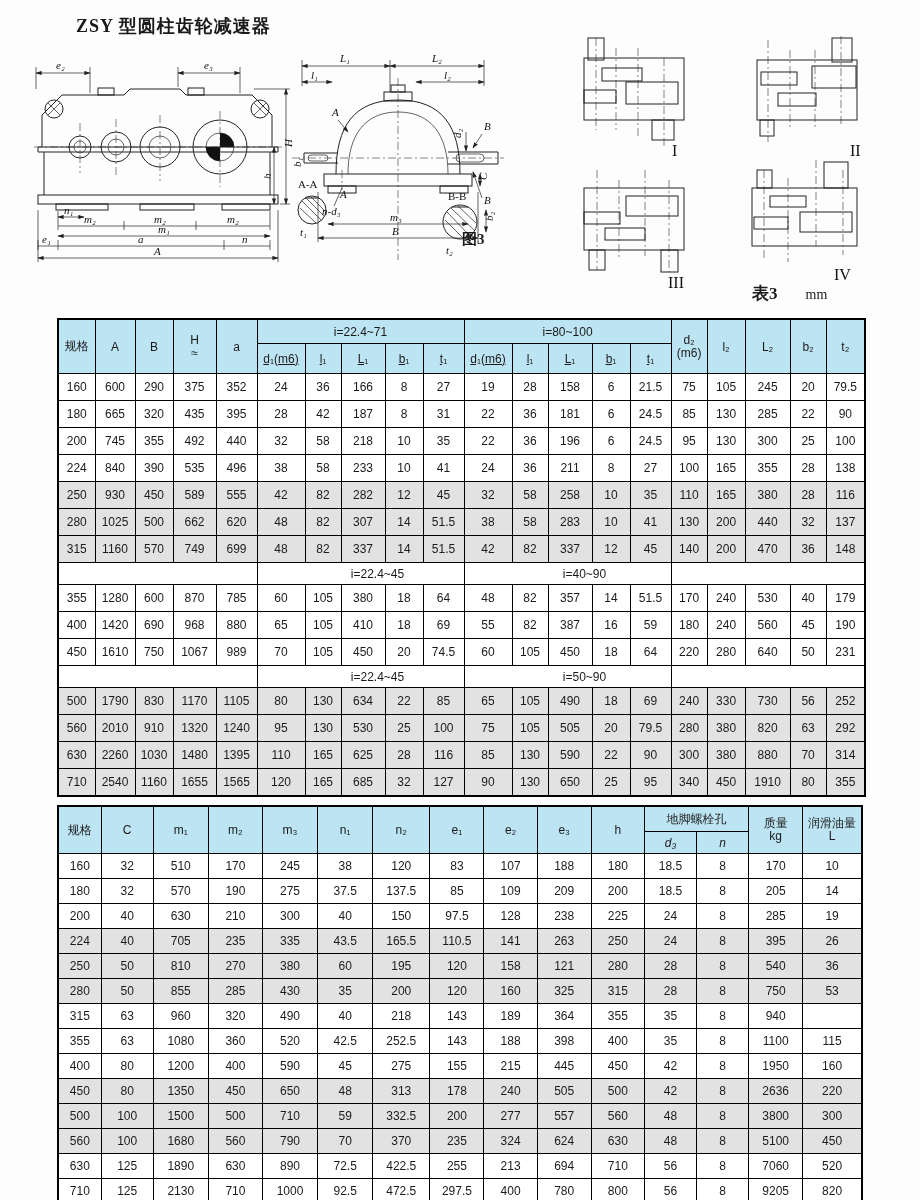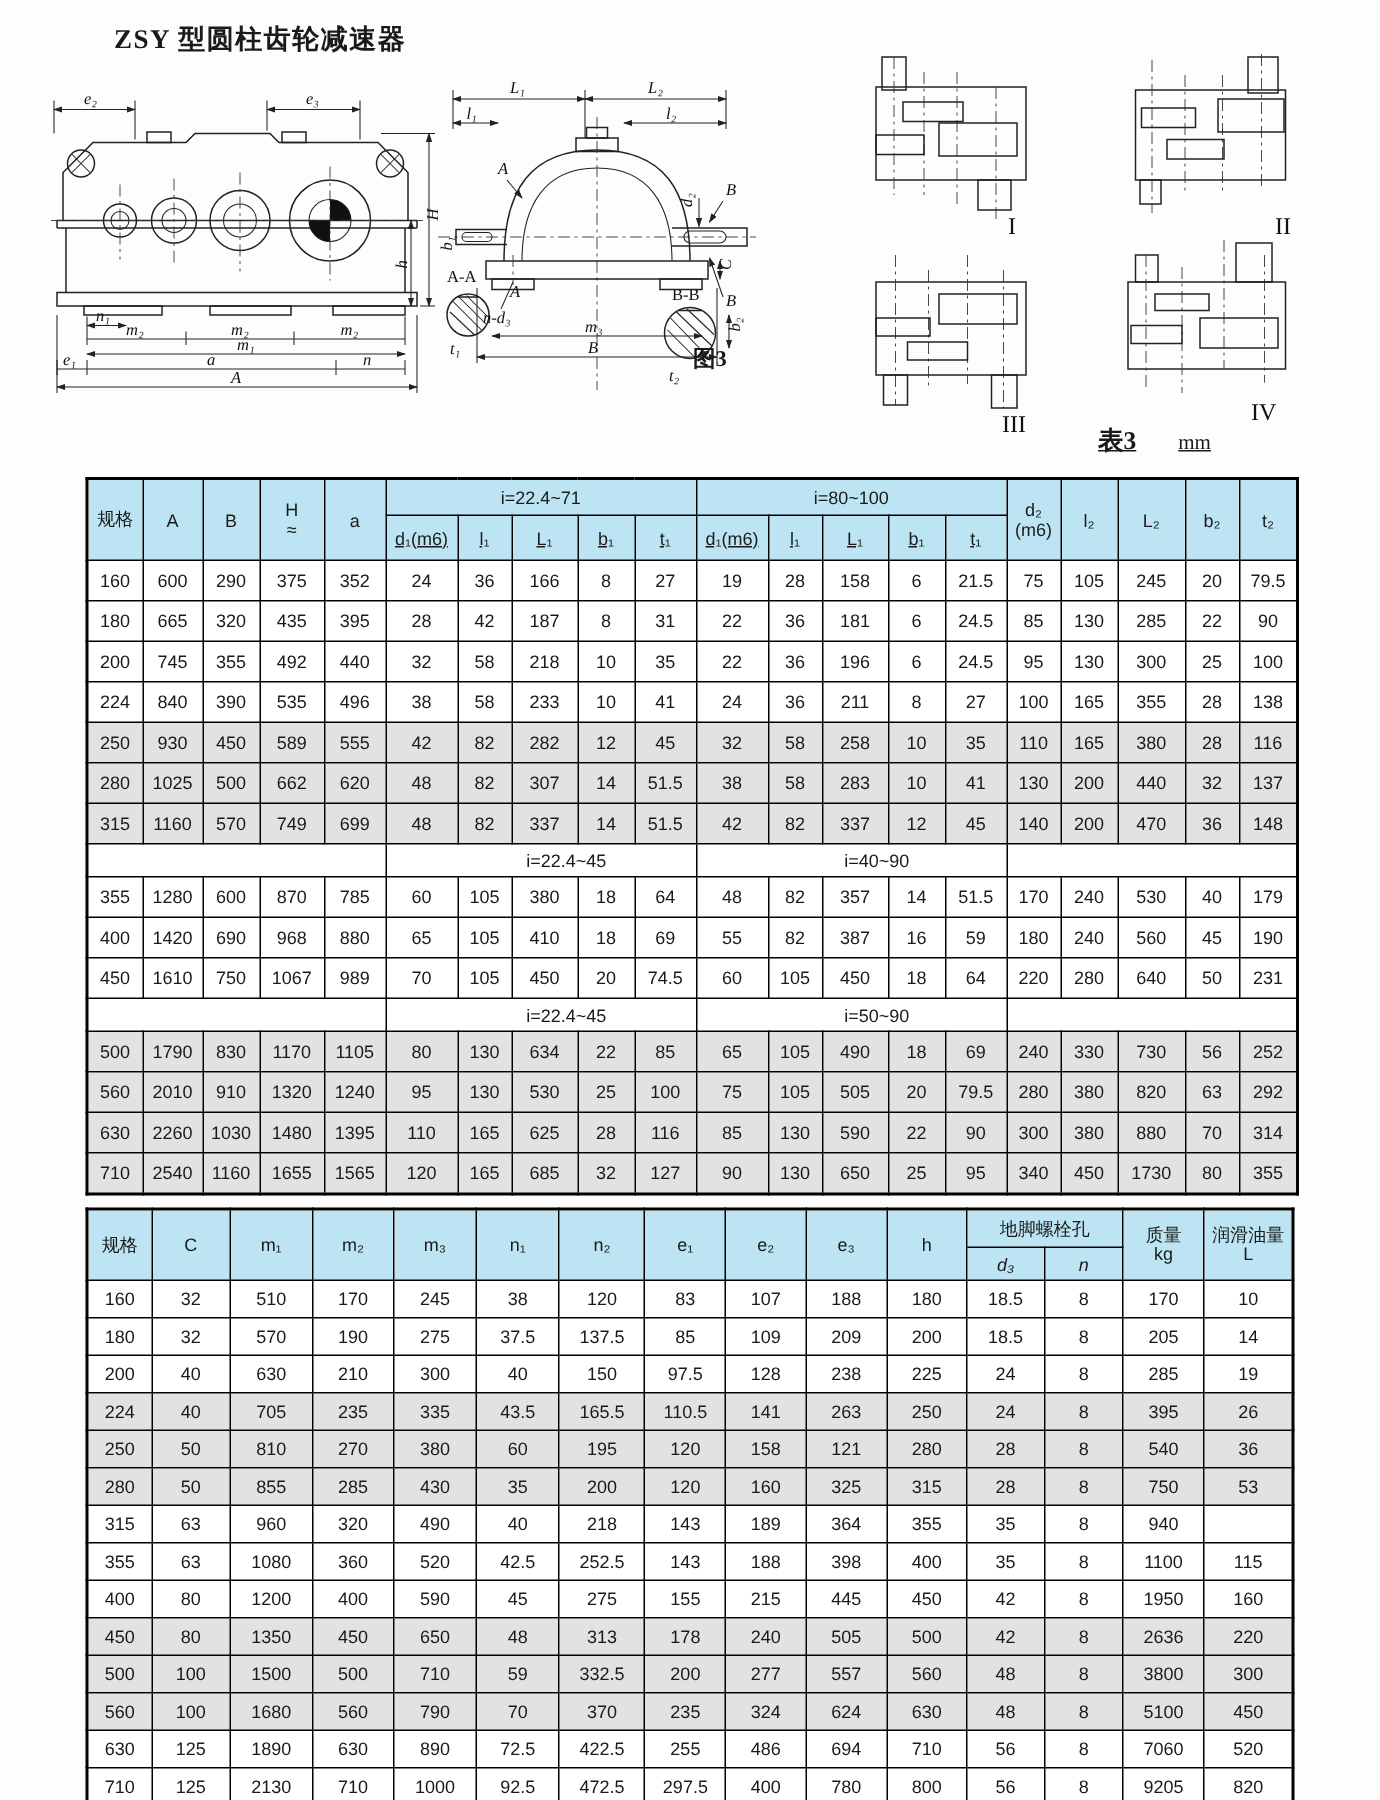--- a/index.html
+++ b/index.html
@@ -13,21 +13,21 @@
   svg text{font-family:"Liberation Serif","DejaVu Serif",serif;font-size:11px;fill:#111;}
   svg text.dim{font-style:italic;}
   svg text.roman{font-size:16px;}
   .ln{stroke:#222;stroke-width:1;fill:none;}
   .thin{stroke:#222;stroke-width:.7;fill:none;}
   .cl{stroke:#333;stroke-width:.6;fill:none;stroke-dasharray:8 3 2 3;}
   .dimln{stroke:#222;stroke-width:.7;fill:none;}
   .fill{fill:#111;stroke:none;}
   #fig3,#cap{font-family:"Liberation Serif","DejaVu Serif",serif;font-weight:bold;}
   #fig3{left:462px;top:230px;font-size:15px;}
-  #cap{left:732px;top:282px;font-size:17px;text-decoration:underline;}
+  #cap{left:752px;top:282px;font-size:17px;}
   #cap .unit{font-weight:normal;font-size:14px;margin-left:28px;}
   table.tbl{border-collapse:collapse;table-layout:fixed;background:#fff;
             border:2px solid #000;}
   .tbl th,.tbl td{border:1px solid #000;text-align:center;vertical-align:middle;
                   font-size:12px;padding:0;overflow:hidden;white-space:nowrap;}
   .tbl thead th{background:var(--header-bg);font-weight:normal;}
   .tbl .two{display:block;line-height:13px;}
   #t1{left:57px;top:318px;width:806px;}
   #t2{left:57px;top:805px;width:806px;}
   #t1 thead tr.h1 th{height:23px;} #t1 thead tr.h2 th{height:29px;text-decoration:underline;}
@@ -594,21 +594,21 @@
         <td>685</td>
         <td>32</td>
         <td>127</td>
         <td>90</td>
         <td>130</td>
         <td>650</td>
         <td>25</td>
         <td>95</td>
         <td>340</td>
         <td>450</td>
-        <td>1730</td>
+        <td>1910</td>
         <td>80</td>
         <td>355</td>
       </tr>
     </tbody>
 </table>
 
 <table id="t2" class="tbl abs">
   <colgroup>
     <col style="width:43px">
       <col style="width:52px">
@@ -861,21 +861,21 @@
       </tr>
       <tr>
         <td>630</td>
         <td>125</td>
         <td>1890</td>
         <td>630</td>
         <td>890</td>
         <td>72.5</td>
         <td>422.5</td>
         <td>255</td>
-        <td>486</td>
+        <td>213</td>
         <td>694</td>
         <td>710</td>
         <td>56</td>
         <td>8</td>
         <td>7060</td>
         <td>520</td>
       </tr>
       <tr>
         <td>710</td>
         <td>125</td>

